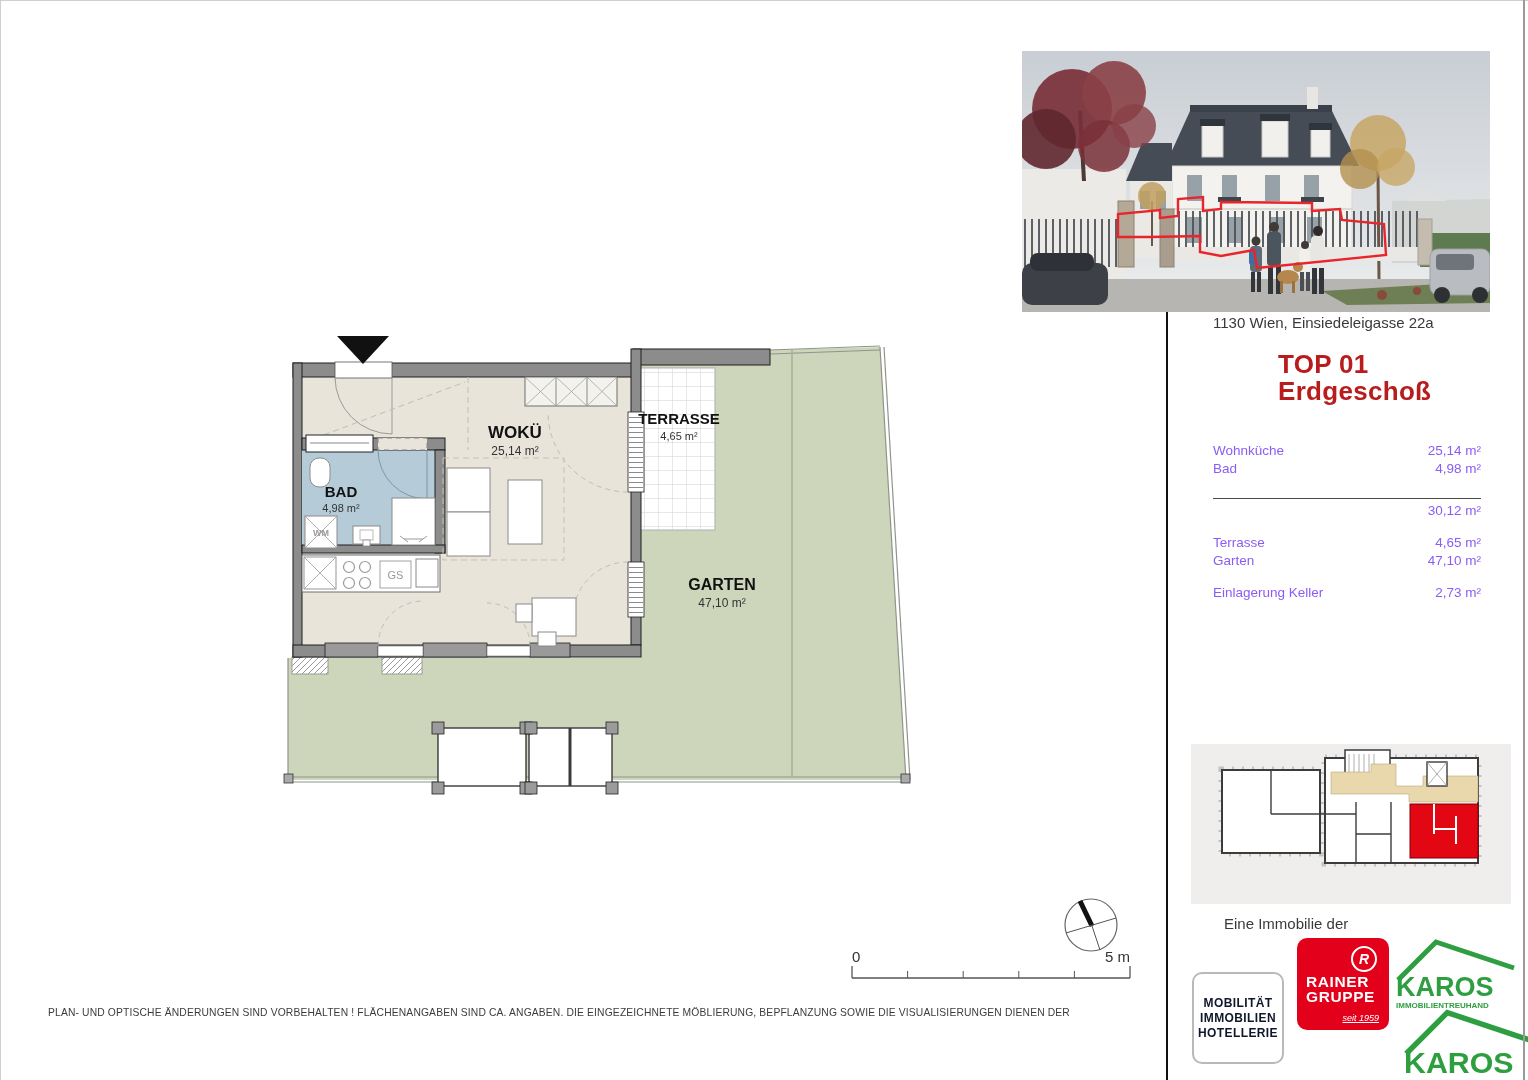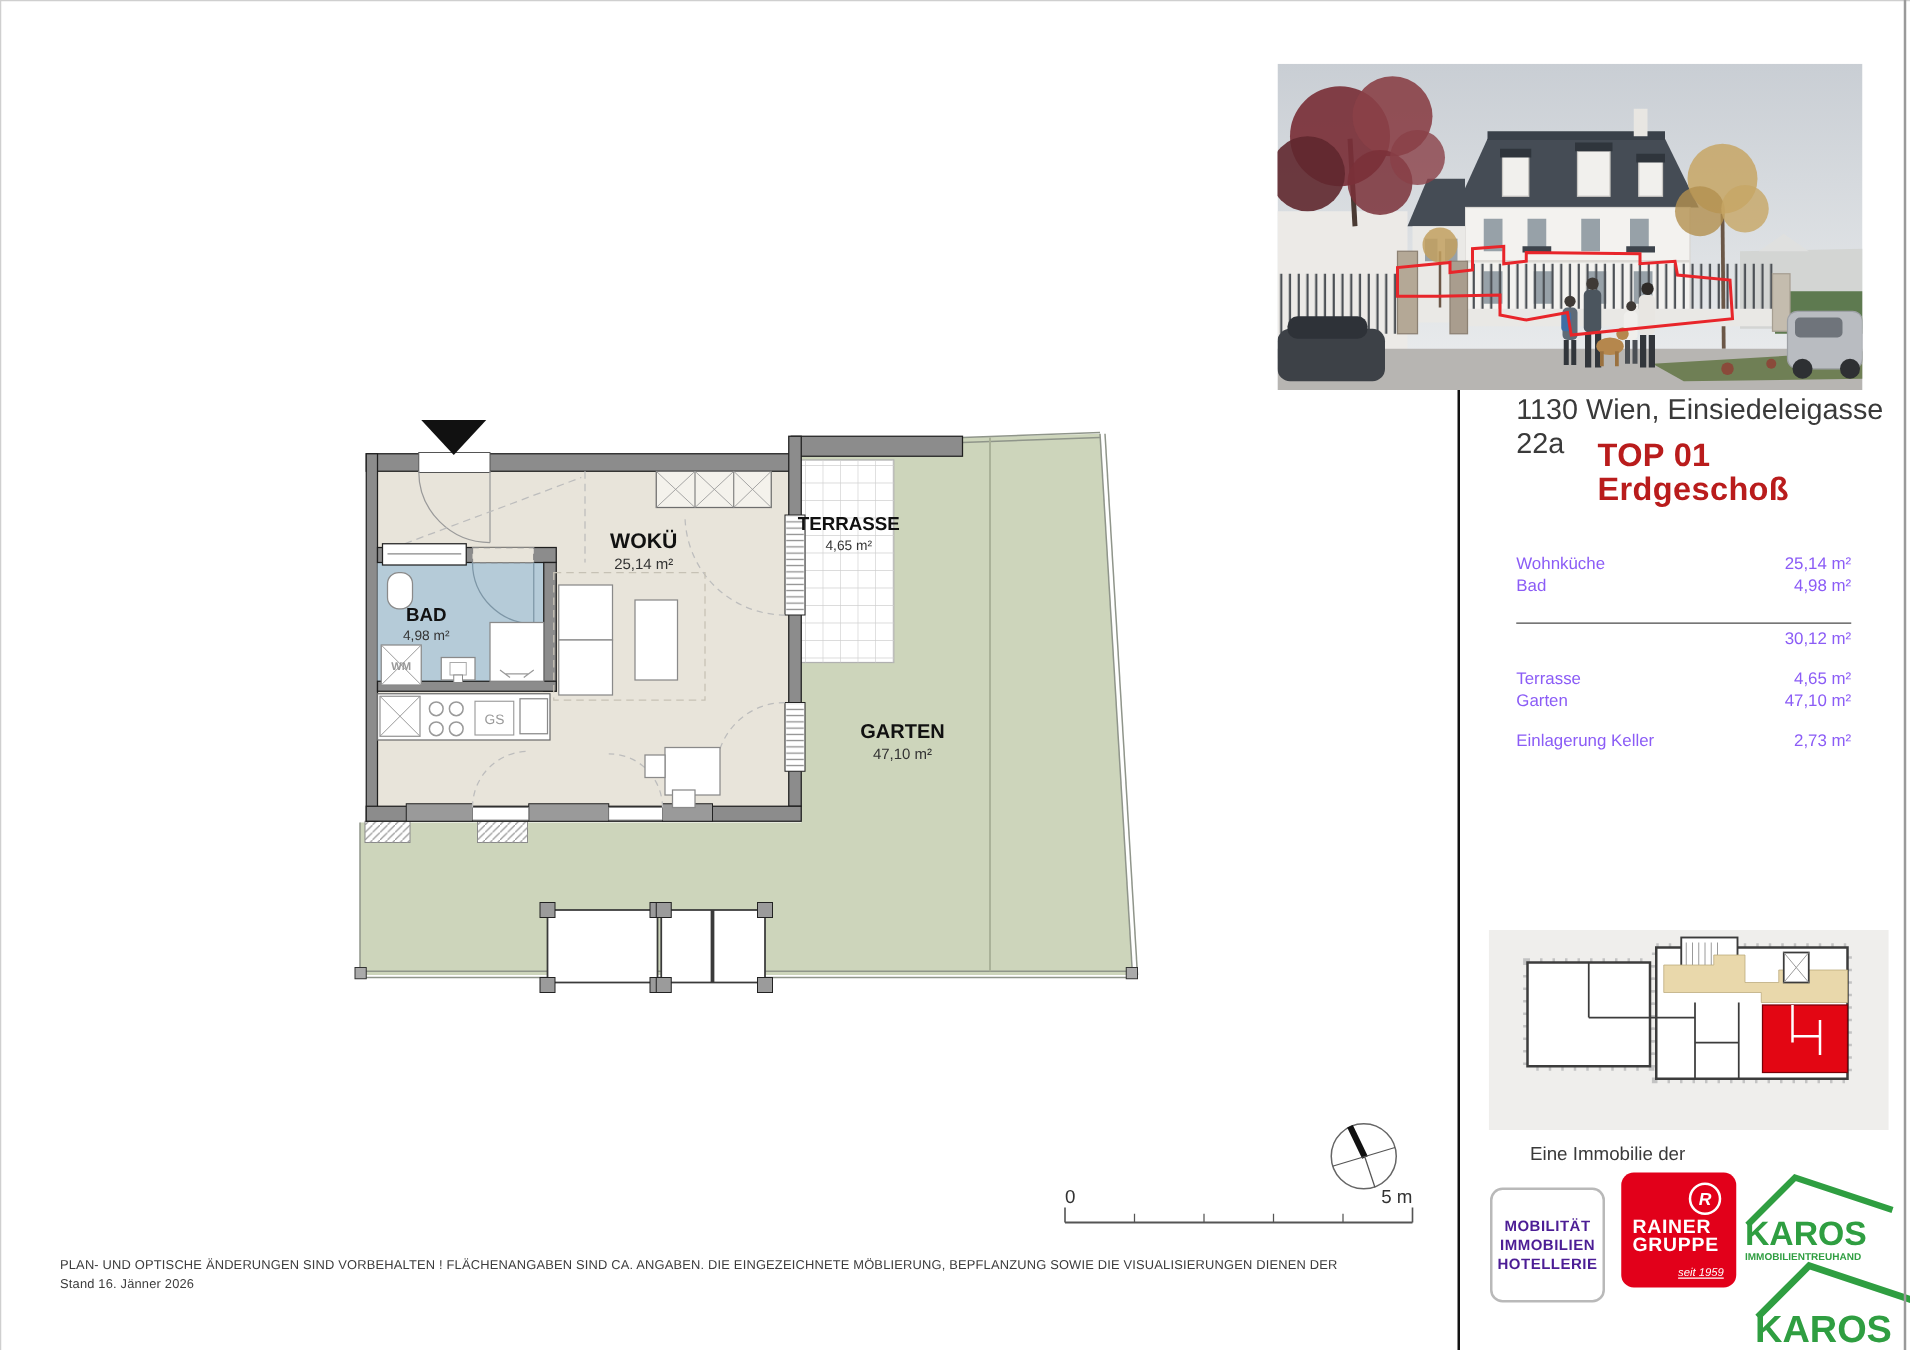--- a/index.html
+++ b/index.html
@@ -6,37 +6,37 @@
   body{
     width:1528px;height:1080px;position:relative;overflow:hidden;
     background:#ffffff;font-family:"Liberation Sans", sans-serif;color:#3a3a3a;
   }
   .page-frame{position:absolute;inset:0;border-top:1px solid #cfcfcf;border-left:1px solid #cfcfcf;pointer-events:none;}
   .right-border{position:absolute;top:0;left:1523px;width:2px;height:1080px;background:#9a9a9a;}
   .divider-v{position:absolute;left:1166px;top:312px;width:2px;height:768px;background:#111;}
   .abs{position:absolute;}
 
   
-  .address{left:1213px;top:314px;font-size:23px;color:#3a3a3a;}
+  .address{left:1213px;top:314px;font-size:15px;color:#3a3a3a;}
   .unit-title{left:1278px;top:351px;font-size:26px;font-weight:700;color:#b91c1c;line-height:27px;letter-spacing:.3px;}
   .area-table{left:1213px;top:442px;width:268px;font-size:13.5px;color:#8b5cf6;}
   .area-row{display:flex;justify-content:space-between;line-height:18px;}
   .area-row .val{text-align:right;}
   .sum-row{display:flex;justify-content:flex-end;border-top:1px solid #4a4a4a;margin-top:20px;padding-top:3px;line-height:18px;}
   .tbl-gap{height:14px;}
 
   
   .disclaimer{left:48px;top:1006px;width:1108px;font-size:10.3px;line-height:13px;color:#3c3c3c;letter-spacing:.15px;}
   .disclaimer .stand{margin-top:2px;}
 
   
   .lead-in{left:1224px;top:915px;font-size:15px;color:#3a3a3a;}
-  .logo-mob{left:1192px;top:950px;width:88px;height:88px;border:2px solid #b9b9b9;border-radius:10px;
+  .logo-mob{left:1192px;top:972px;width:88px;height:88px;border:2px solid #b9b9b9;border-radius:10px;
     display:flex;flex-direction:column;align-items:center;justify-content:center;
-    color:#4c1d95;font-size:12px;font-weight:700;letter-spacing:.4px;line-height:15px;}
+    color:#0f172a;font-size:12px;font-weight:700;letter-spacing:.4px;line-height:15px;}
   .logo-rainer{left:1297px;top:938px;width:92px;height:92px;background:#e2001a;border-radius:10px;color:#fff;overflow:hidden;}
   .logo-rainer .rmark{position:absolute;right:12px;top:8px;width:22px;height:22px;border:2.2px solid #fff;border-radius:50%;
     display:flex;align-items:center;justify-content:center;font-size:14px;font-weight:700;font-style:italic;}
   .logo-rainer .rname{position:absolute;left:9px;top:36px;font-size:15.5px;font-weight:800;line-height:15px;letter-spacing:.6px;}
   .logo-rainer .rseit{position:absolute;right:10px;bottom:7px;font-size:9px;font-style:italic;text-decoration:underline;}
   .karos-svg{overflow:visible;}
 </style>
 </head>
 <body>
 
@@ -479,16 +479,15 @@
   <text x="0" y="70" font-size="8" font-weight="bold" fill="#2f9e41">IMMOBILIENTREUHAND</text>
 </svg>
 
 <svg class="abs karos-svg" style="left:1404px;top:1008px" width="130" height="85" viewBox="0 0 120 78" font-family="Liberation Sans, sans-serif">
   <path d="M2,42 L40,4 L118,30" fill="none" stroke="#2f9e41" stroke-width="5"></path>
   <text x="0" y="60" font-size="28" font-weight="bold" fill="#2f9e41">KAROS</text>
 </svg>
 
 <div class="abs disclaimer">
   <div>PLAN- UND OPTISCHE ÄNDERUNGEN SIND VORBEHALTEN ! FLÄCHENANGABEN SIND CA. ANGABEN. DIE EINGEZEICHNETE MÖBLIERUNG, BEPFLANZUNG SOWIE DIE VISUALISIERUNGEN DIENEN DER</div>
-  <div class="stand">Stand 16. Jänner 2026</div>
 </div>
 
 <div class="right-border"></div>
 
 </body></html>

